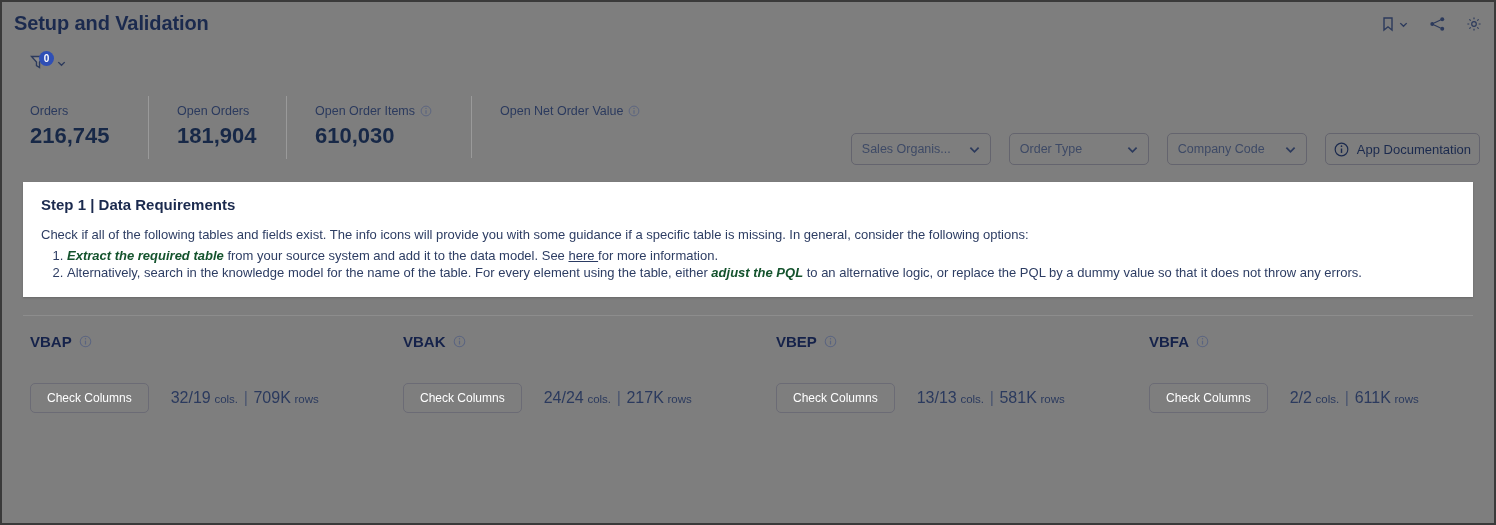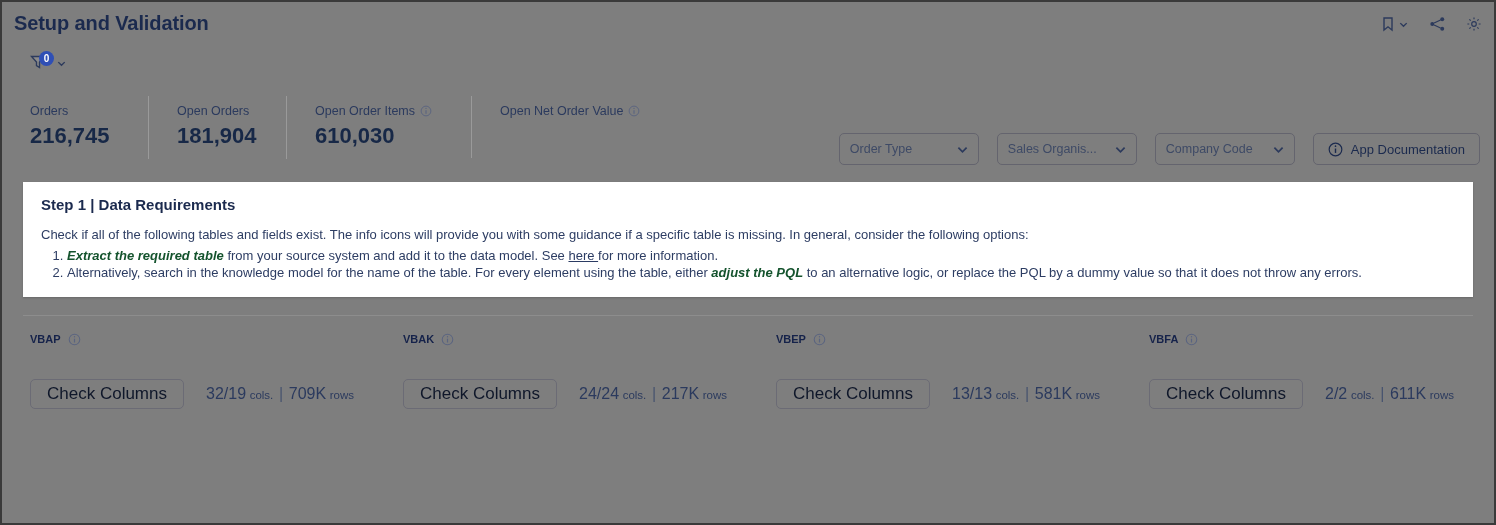--- a/index.html
+++ b/index.html
@@ -143,21 +143,21 @@
   }
   .select-box .sel-text { white-space: nowrap; overflow: hidden; text-overflow: ellipsis; }
   .doc-btn {
     height: 32px;
     border: 1px solid #64646e;
     border-radius: 5px;
     background: transparent;
     display: flex;
     align-items: center;
     gap: 8px;
-    padding: 0 14px;
+    padding: 0 8px;
     font-size: 13px;
     color: #1b2a4e;
     cursor: pointer;
     font-family: inherit;
   }
 
   
   .tabs-wrap {
     margin-top: 14px;
     position: relative;
@@ -239,41 +239,41 @@
     padding: 0 16px 0 28px;
     position: relative;
   }
   .table-card + .table-card::before {
     content: "";
     position: absolute;
     left: 0; top: -4px; bottom: -40px;
     width: 0px;
   }
   .tbl-name {
-    font-size: 11px;
+    font-size: 15px;
     font-weight: bold;
     color: #15224a;
     display: flex;
     align-items: center;
     gap: 7px;
   }
   .tbl-body {
     display: flex;
     align-items: center;
     gap: 22px;
     margin-top: 33px;
   }
   .check-btn {
     height: 30px;
     border: 1px solid #6b6b75;
     border-radius: 5px;
     background: transparent;
     padding: 0 16px;
-    font-size: 17px;
-    color: #0f172a;
+    font-size: 12px;
+    color: #ffffff;
     cursor: pointer;
     white-space: nowrap;
     font-family: inherit;
   }
   .tbl-stats {
     font-size: 13px;
     color: #2b3a5e;
     white-space: nowrap;
   }
   .tbl-stats .big { font-size: 16px; }
@@ -370,28 +370,28 @@
             <path d="M7 6.1v4.1" stroke-width="1.3"></path>
             <circle cx="7" cy="4" r="0.75" fill="#5a6480" stroke="none"></circle>
           </svg>
         </span>
       </div>
     </div>
 
     <div class="kpi-controls">
 
       <div class="select-box">
-        <span class="sel-text">Order Type</span>
+        <span class="sel-text">Sales Organis...</span>
         <svg width="13" height="13" viewBox="0 0 12 12" fill="none" stroke="#2c3a5c" stroke-width="1.6">
           <path d="M2.2 4.3 L6 8.1 L9.8 4.3"></path>
         </svg>
       </div>
 
       <div class="select-box">
-        <span class="sel-text">Sales Organis...</span>
+        <span class="sel-text">Order Type</span>
         <svg width="13" height="13" viewBox="0 0 12 12" fill="none" stroke="#2c3a5c" stroke-width="1.6">
           <path d="M2.2 4.3 L6 8.1 L9.8 4.3"></path>
         </svg>
       </div>
 
       <div class="select-box">
         <span class="sel-text">Company Code</span>
         <svg width="13" height="13" viewBox="0 0 12 12" fill="none" stroke="#2c3a5c" stroke-width="1.6">
           <path d="M2.2 4.3 L6 8.1 L9.8 4.3"></path>
         </svg>

